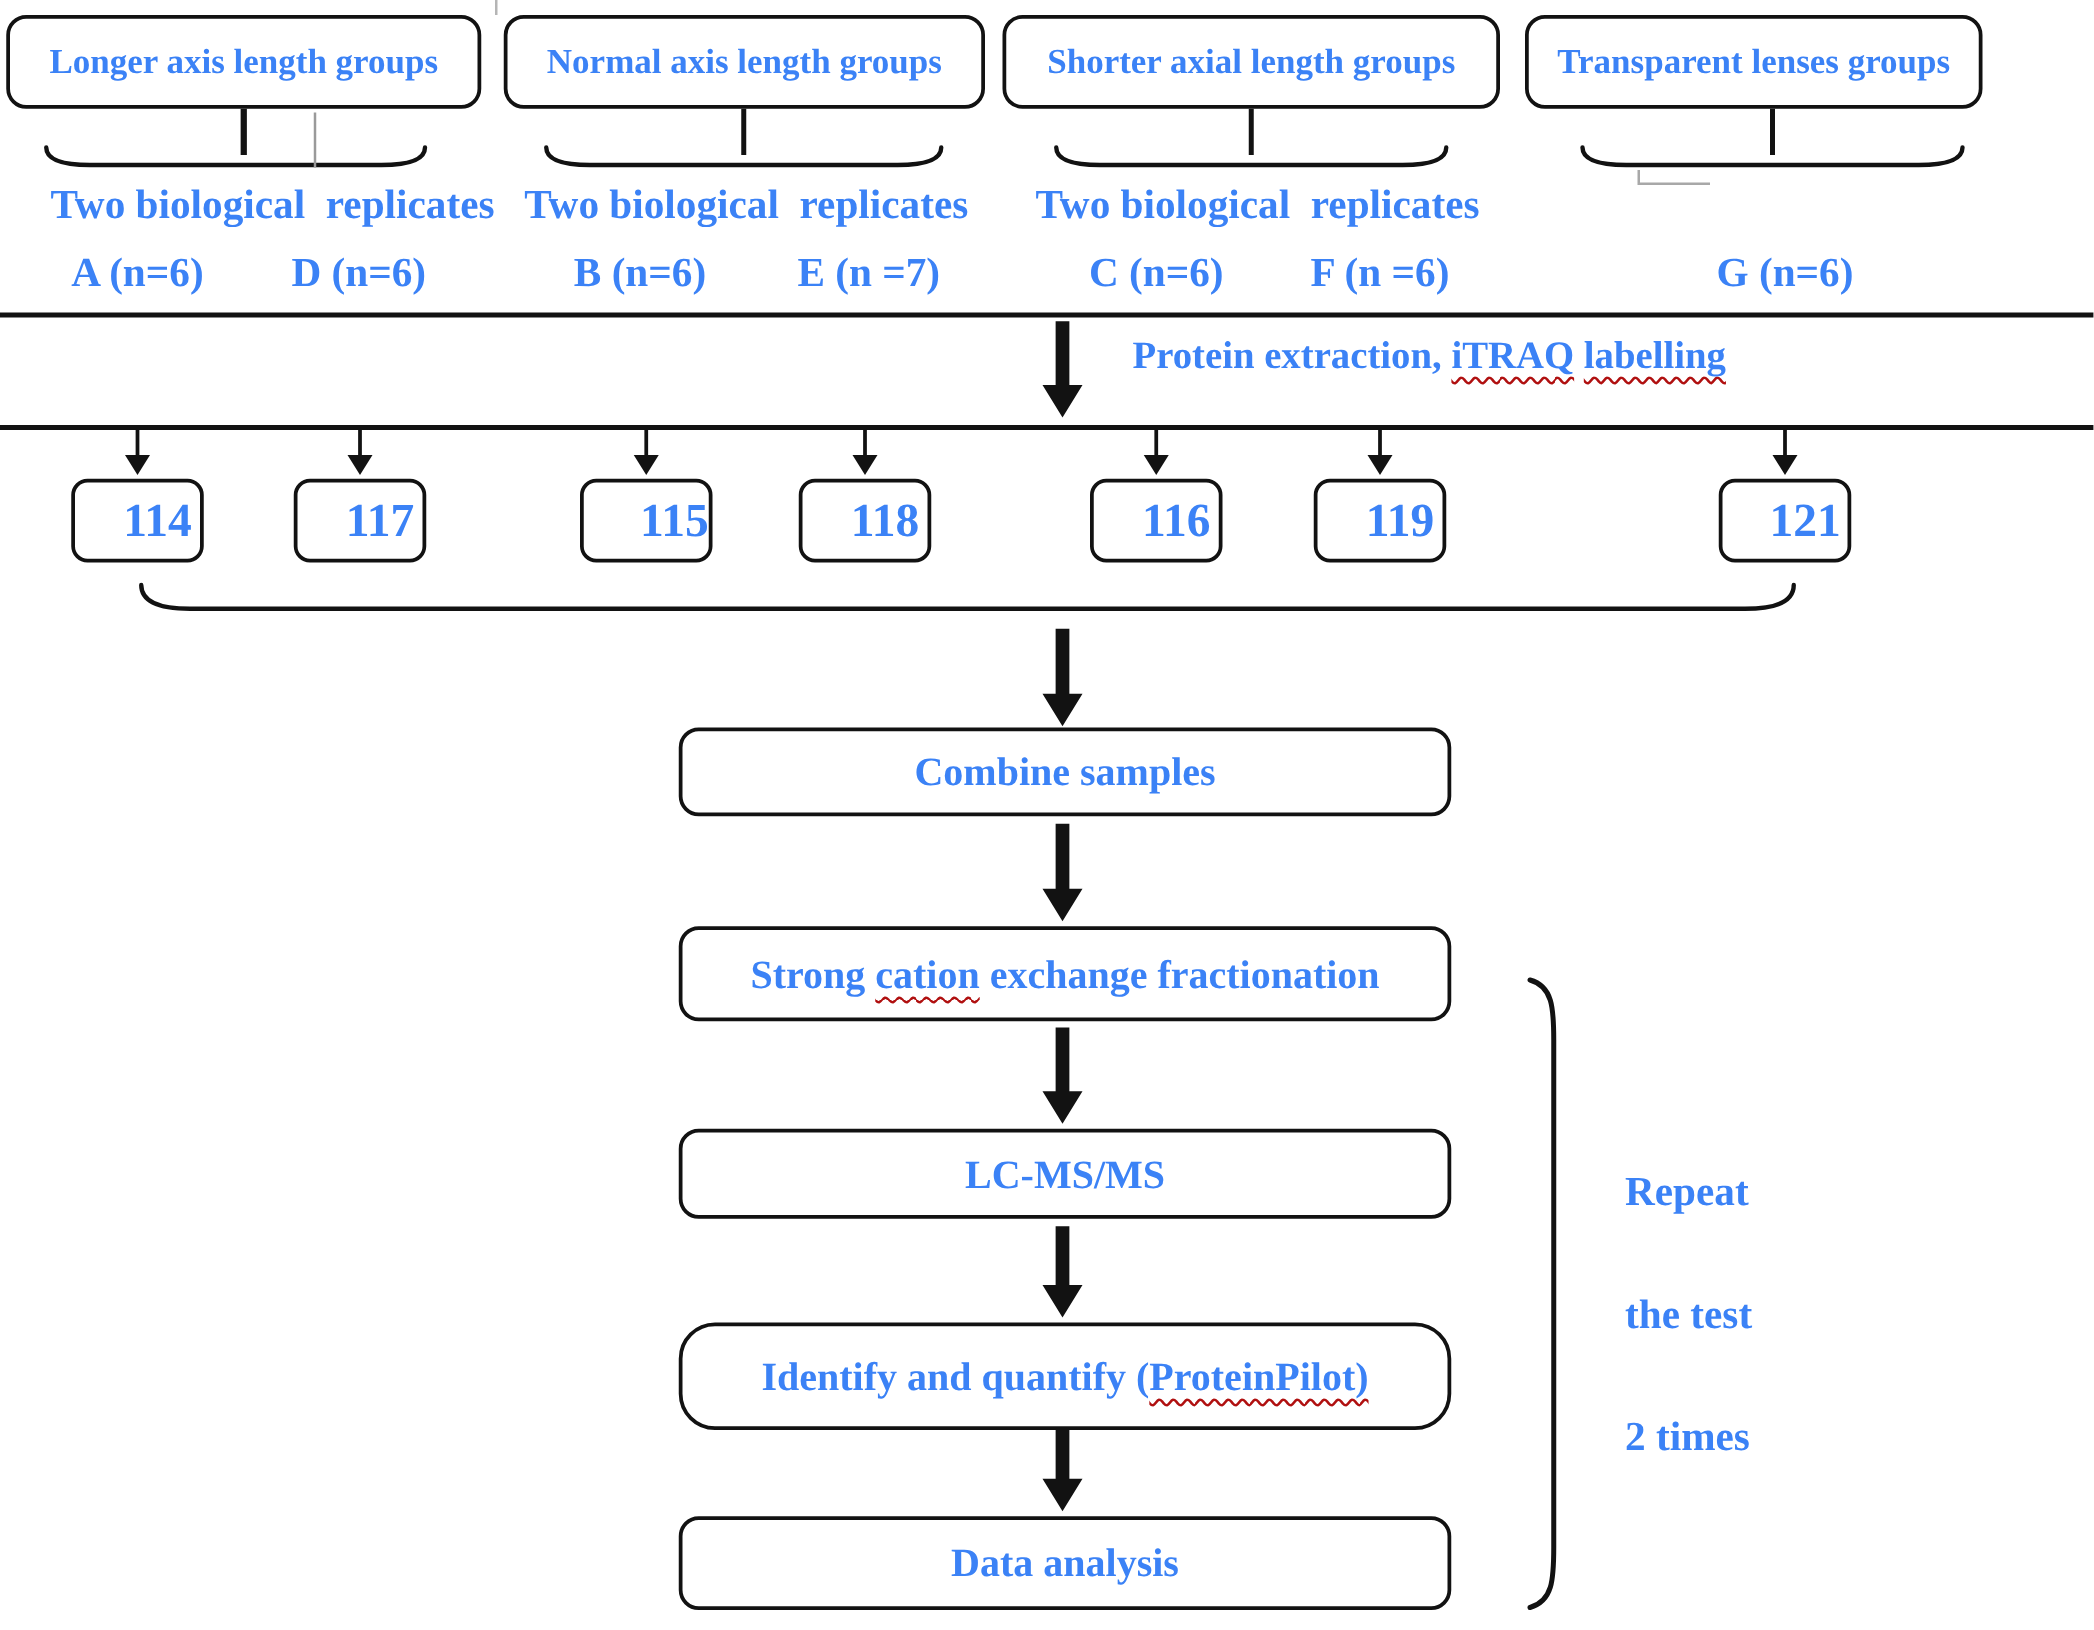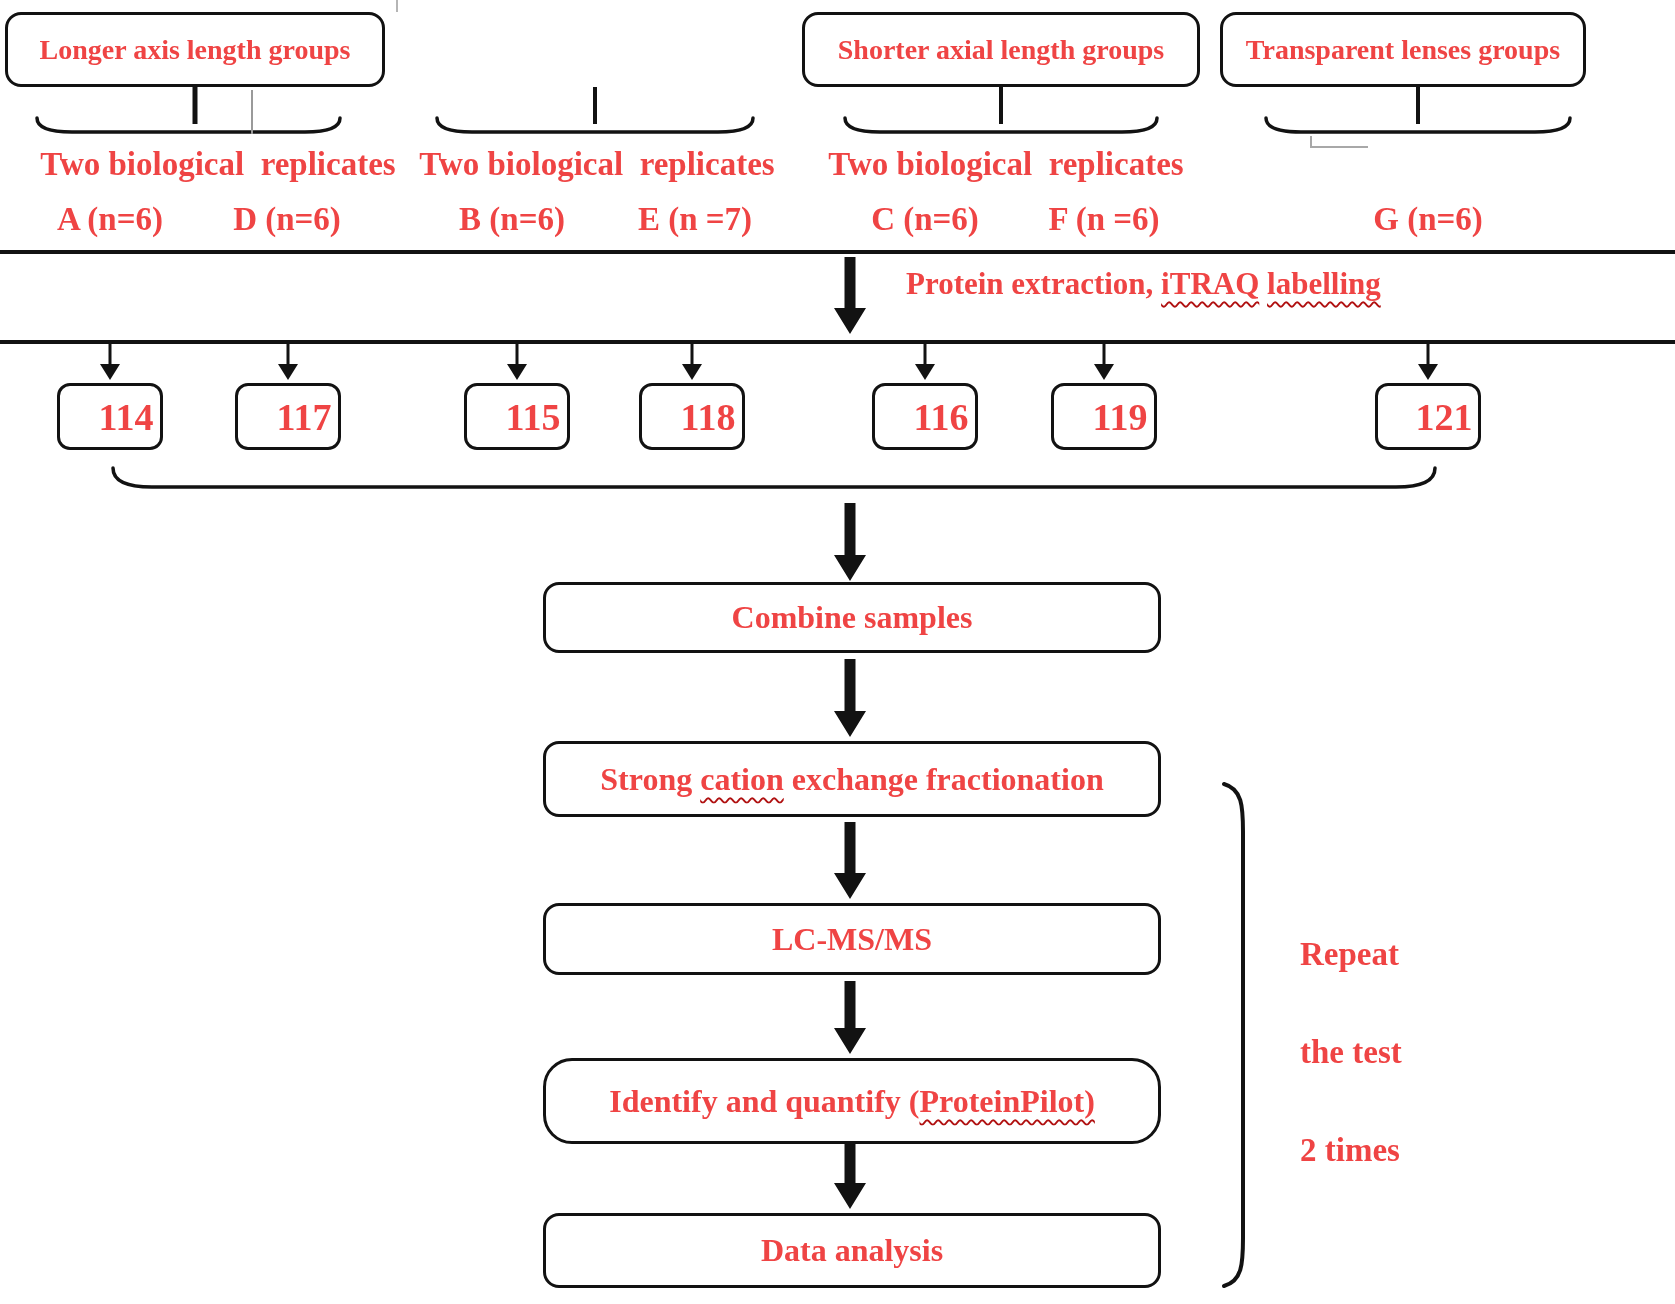--- a/index.html
+++ b/index.html
@@ -1,21 +1,21 @@
 <!DOCTYPE html>
 <html><head>
 <meta charset="utf-8">
 <style>
   html,body{margin:0;padding:0;background:#ffffff;}
   .canvas{
     position:relative;
     width:1675px;height:1304px;
     background:#ffffff;
     font-family:"Liberation Serif","DejaVu Serif",serif;
-    color:#ef4444;
+    color:#3b82f6;
     overflow:hidden;
   }
   .connector-layer{position:absolute;left:0;top:0;width:1675px;height:1304px;}
   .top-box{
     position:absolute;top:12px;height:75px;
     border:3.5px solid #121212;border-radius:16px;
     display:flex;align-items:center;justify-content:center;
     font-size:28px;font-weight:bold;box-sizing:border-box;
     background:#fff;
   }
@@ -99,20 +99,23 @@
     <polygon fill="#121212" points="844.5,822 855.5,822 855.5,873 866,873 850,899 834,873 844.5,873"></polygon>
     <polygon fill="#121212" points="844.5,981 855.5,981 855.5,1028 866,1028 850,1054 834,1028 844.5,1028"></polygon>
     <polygon fill="#121212" points="844.5,1138 855.5,1138 855.5,1183 866,1183 850,1209 834,1183 844.5,1183"></polygon>
 
     <path d="M 1224,784 C 1242,789 1243,806 1243,832 L 1243,1238 C 1243,1264 1242,1281 1224,1286" fill="none" stroke="#121212" stroke-width="4" stroke-linecap="round"></path>
   </svg>
 
   <div class="top-box" style="left:5px;width:380px;">
       <span>Longer axis length groups</span>
     </div>
+  <div class="top-box" style="left:403px;width:385px;">
+      <span>Normal axis length groups</span>
+    </div>
   <div class="top-box" style="left:802px;width:398px;">
       <span>Shorter axial length groups</span>
     </div>
   <div class="top-box" style="left:1220px;width:366px;">
       <span>Transparent lenses groups</span>
     </div>
 
   <div class="rep-label" style="left:218px;">Two biological  replicates</div>
   <div class="rep-label" style="left:597px;">Two biological  replicates</div>
   <div class="rep-label" style="left:1006px;">Two biological  replicates</div>
@@ -126,21 +129,21 @@
   <div class="sample" style="left:1428px;">G (n=6)</div>
 
   <div class="extract-label"><span>Protein extraction, </span><span class="wavy">iTRAQ</span><span> </span><span class="wavy">labelling</span></div>
 
   <div class="tag-box" style="left:57px;">
       <span>114</span>
     </div>
   <div class="tag-box" style="left:235px;">
       <span>117</span>
     </div>
-  <div class="tag-box" style="left:464px;">
+  <div class="tag-box" style="left:464px;justify-content:flex-end;">
       <span>115</span>
     </div>
   <div class="tag-box" style="left:639px;">
       <span>118</span>
     </div>
   <div class="tag-box" style="left:872px;">
       <span>116</span>
     </div>
   <div class="tag-box" style="left:1051px;">
       <span>119</span>

